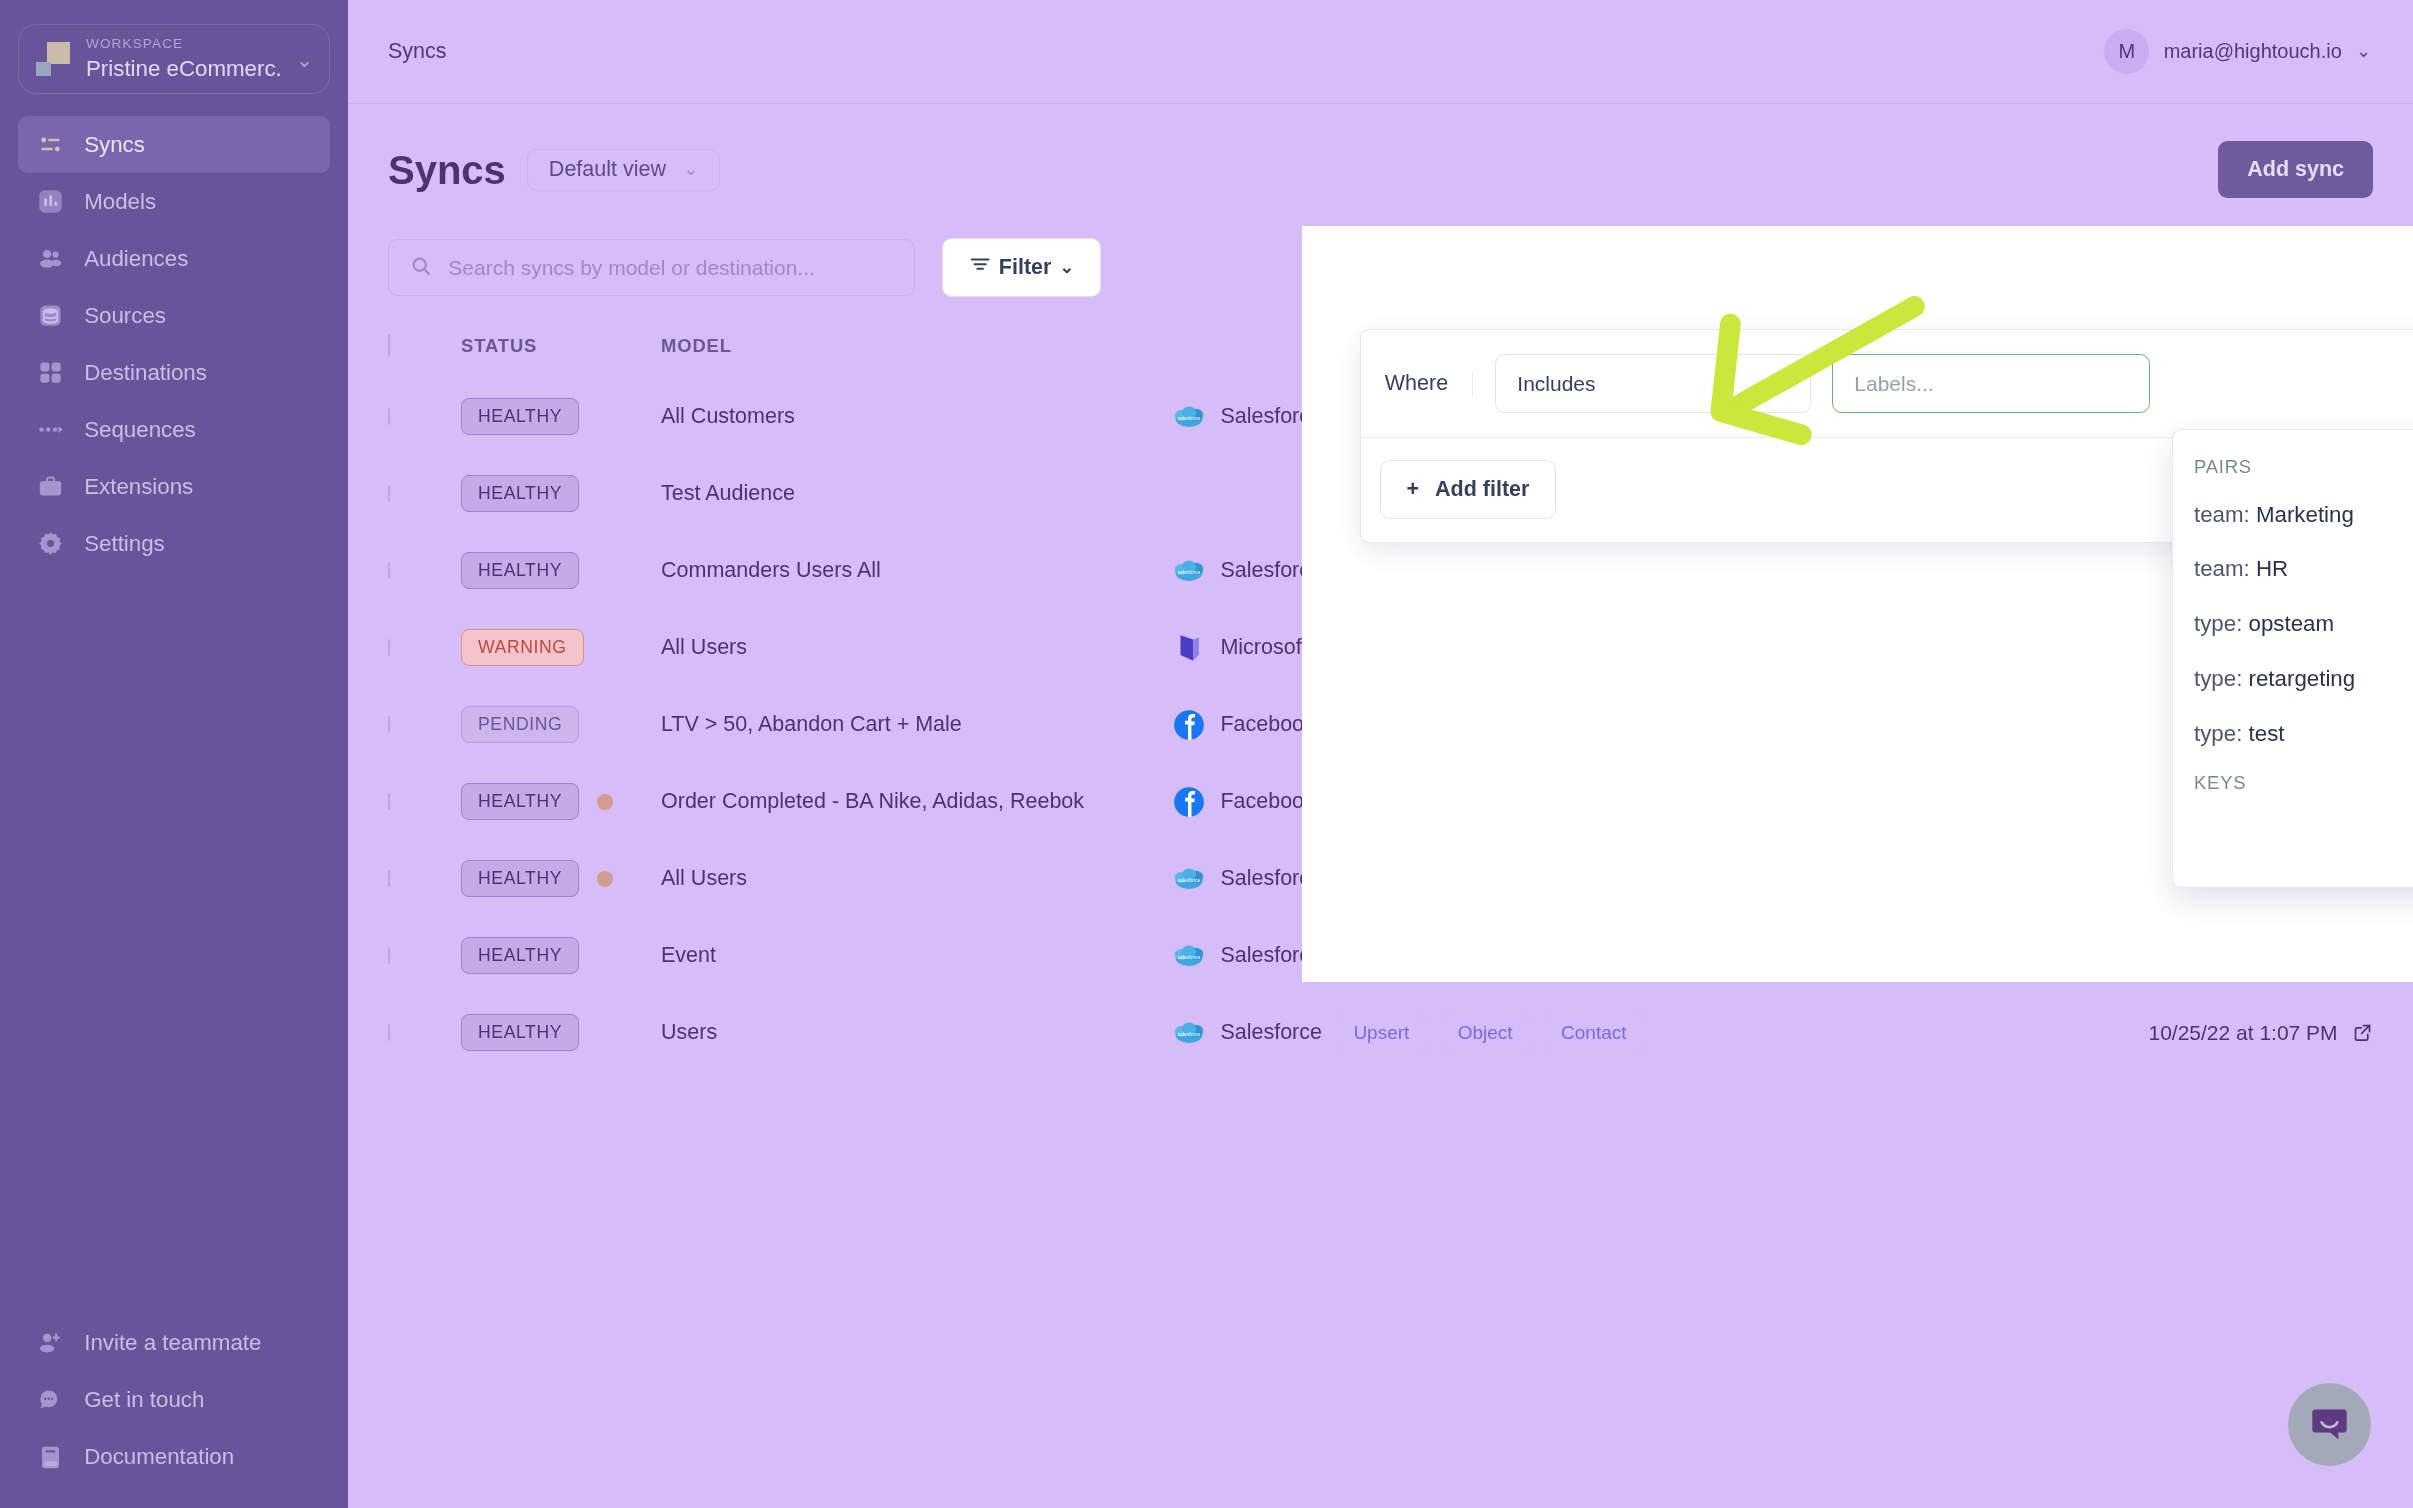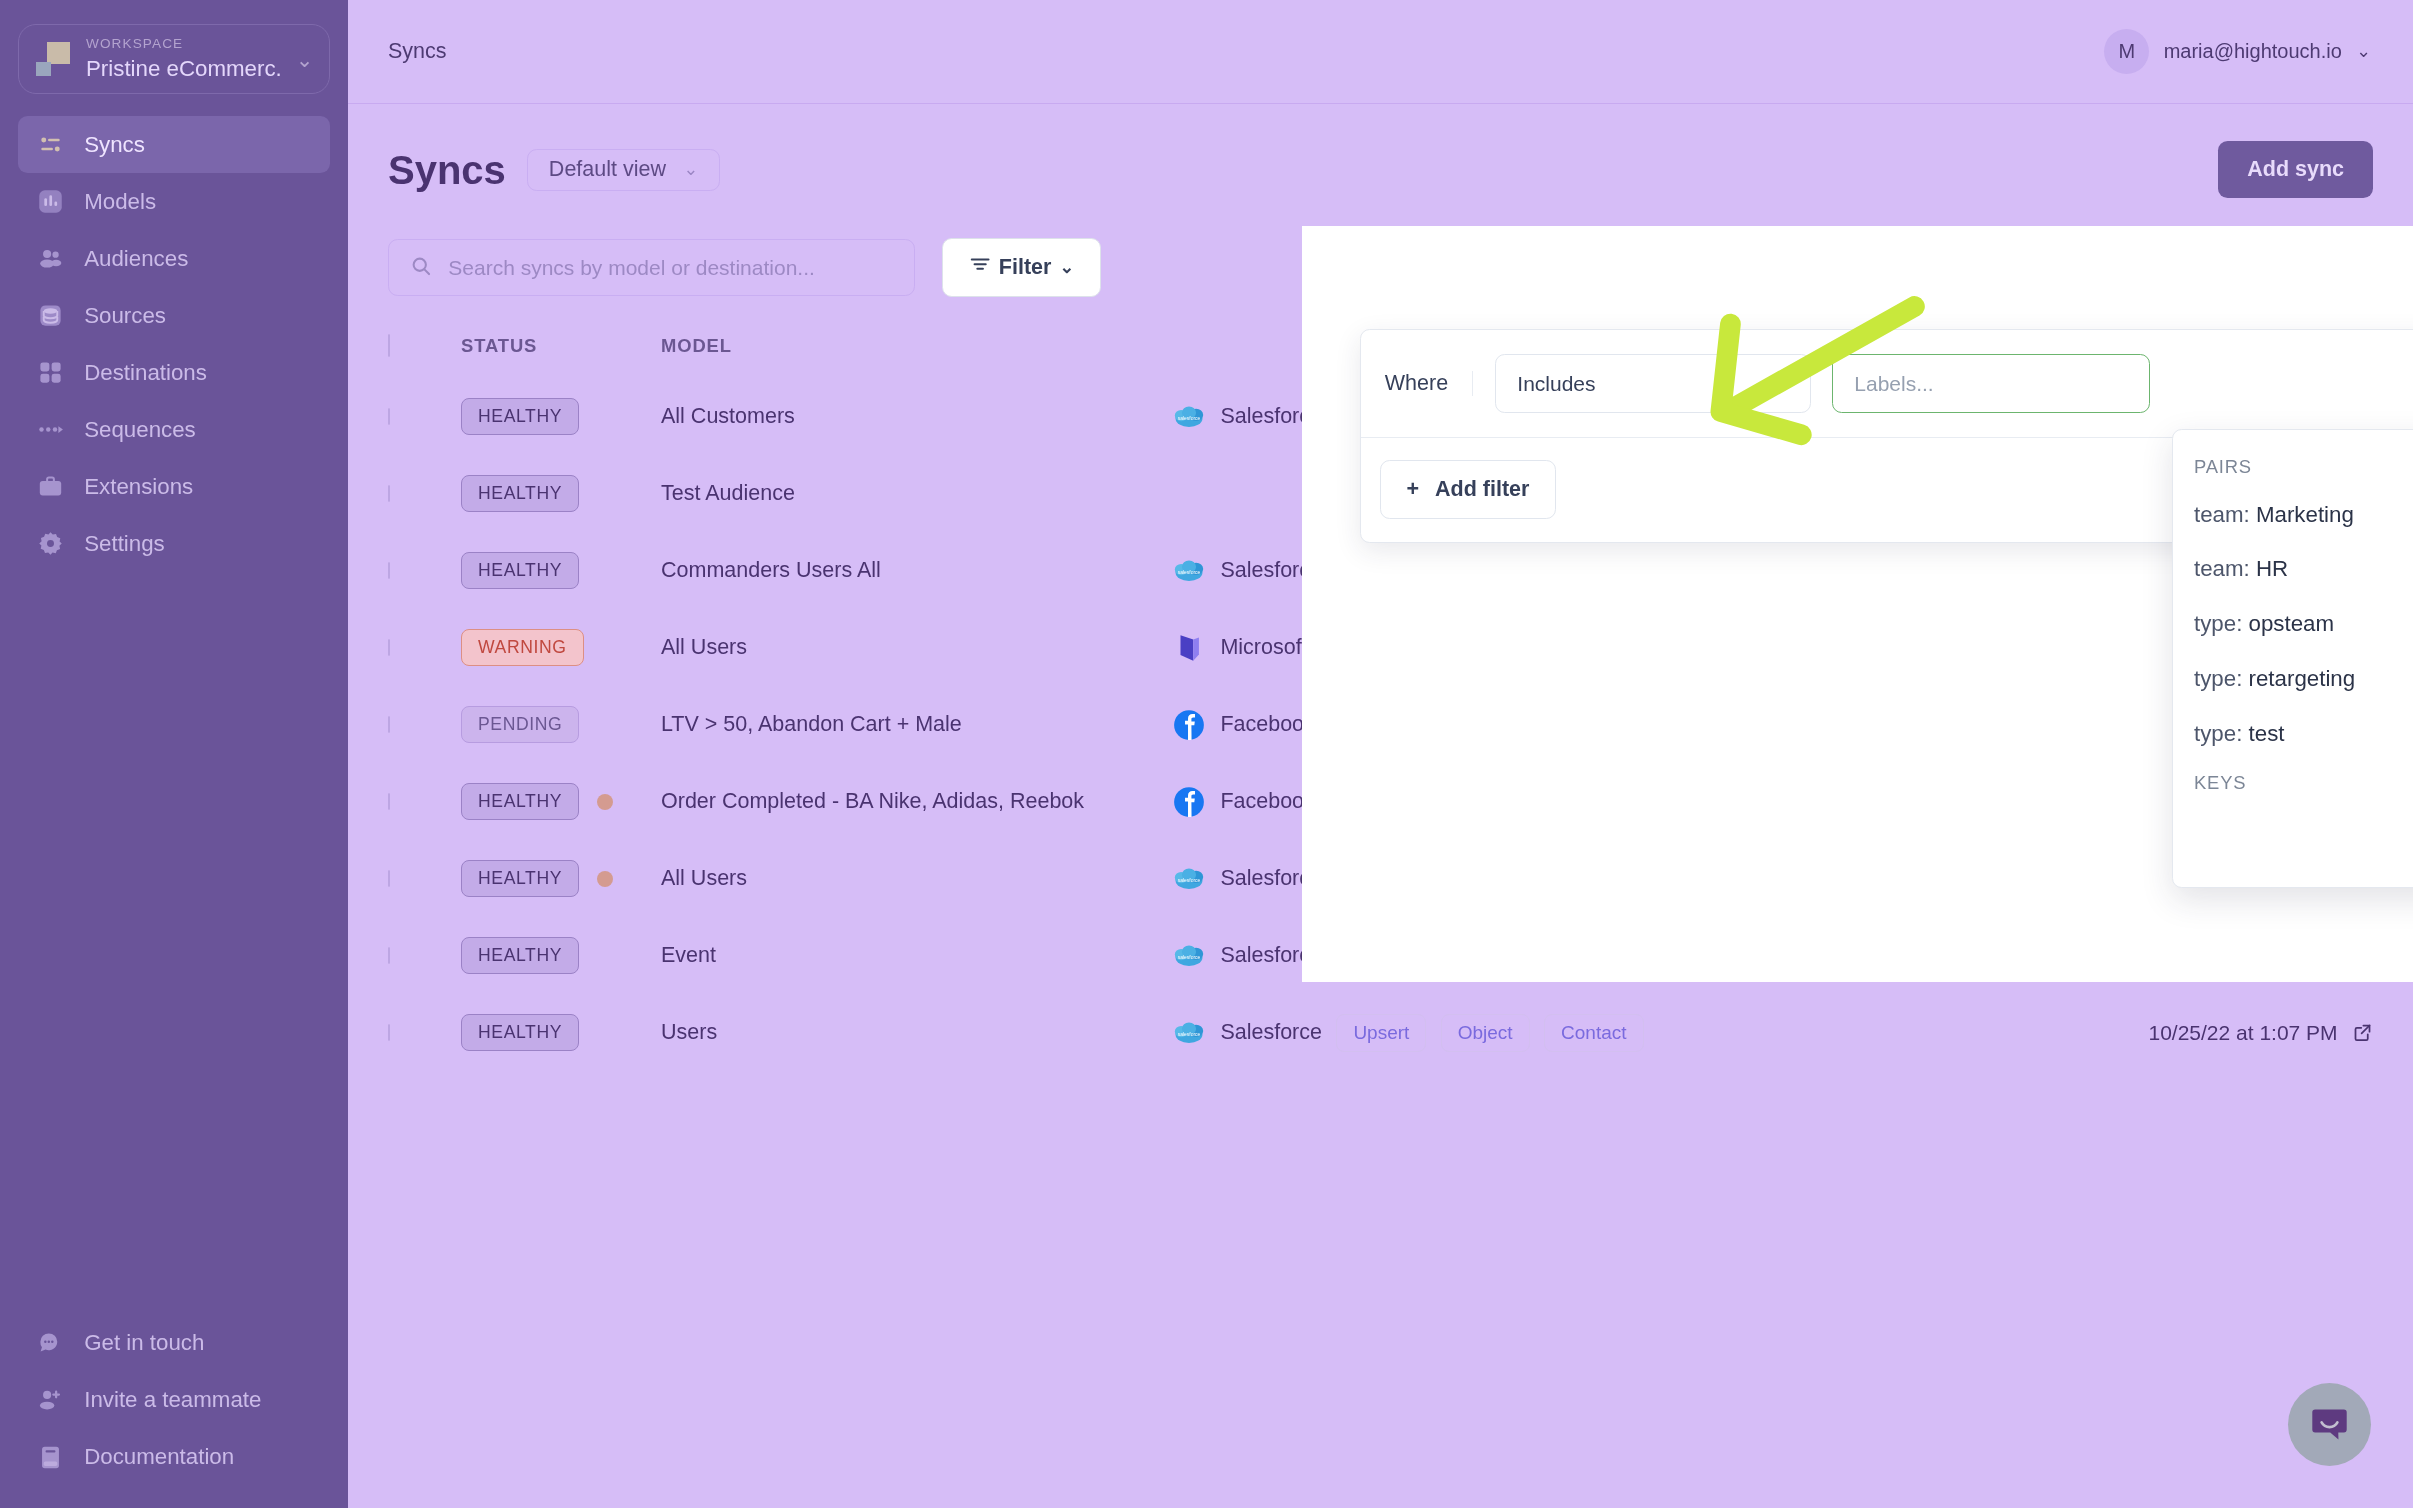--- a/index.html
+++ b/index.html
@@ -368,38 +368,38 @@
           </svg>
         </span>
         <span>Settings</span>
       </div>
     </nav>
 
     <div class="nav nav-bottom">
       <div class="nav-item">
         <span class="nav-icon">
           <svg viewBox="0 0 24 24" fill="#a694ce">
+            <circle cx="9" cy="7" r="3.6"></circle>
+              <ellipse cx="9" cy="16.5" rx="6.4" ry="3.4"></ellipse>
+            <rect x="16" y="3.2" width="2" height="7" rx="1"></rect>
+              <rect x="13.5" y="5.7" width="7" height="2" rx="1"></rect>
+          </svg>
+        </span>
+        <span>Invite a teammate</span>
+      </div>
+      <div class="nav-item">
+        <span class="nav-icon">
+          <svg viewBox="0 0 24 24" fill="#a694ce">
             <path d="M3 10.5a7.5 7.5 0 1115 0 7.5 7.5 0 01-10.4 6.9L3.2 19l1.2-3.6A7.4 7.4 0 013 10.5z"></path>
             <circle cx="7.4" cy="10.5" r="1.1" fill="#6a5499"></circle>
               <circle cx="10.5" cy="10.5" r="1.1" fill="#6a5499"></circle>
               <circle cx="13.6" cy="10.5" r="1.1" fill="#6a5499"></circle>
           </svg>
         </span>
         <span>Get in touch</span>
-      </div>
-      <div class="nav-item">
-        <span class="nav-icon">
-          <svg viewBox="0 0 24 24" fill="#a694ce">
-            <circle cx="9" cy="7" r="3.6"></circle>
-              <ellipse cx="9" cy="16.5" rx="6.4" ry="3.4"></ellipse>
-            <rect x="16" y="3.2" width="2" height="7" rx="1"></rect>
-              <rect x="13.5" y="5.7" width="7" height="2" rx="1"></rect>
-          </svg>
-        </span>
-        <span>Invite a teammate</span>
       </div>
       <div class="nav-item">
         <span class="nav-icon">
           <svg viewBox="0 0 24 24" fill="#a694ce">
             <rect x="4.5" y="2.5" width="15" height="19" rx="2.4"></rect>
             <rect x="7.6" y="5.6" width="8.8" height="1.9" rx=".9" fill="#6a5499"></rect>
             <rect x="6" y="15.5" width="12" height="4" rx="1.4" fill="#bcabdd"></rect>
           </svg>
         </span>
         <span>Documentation</span>

